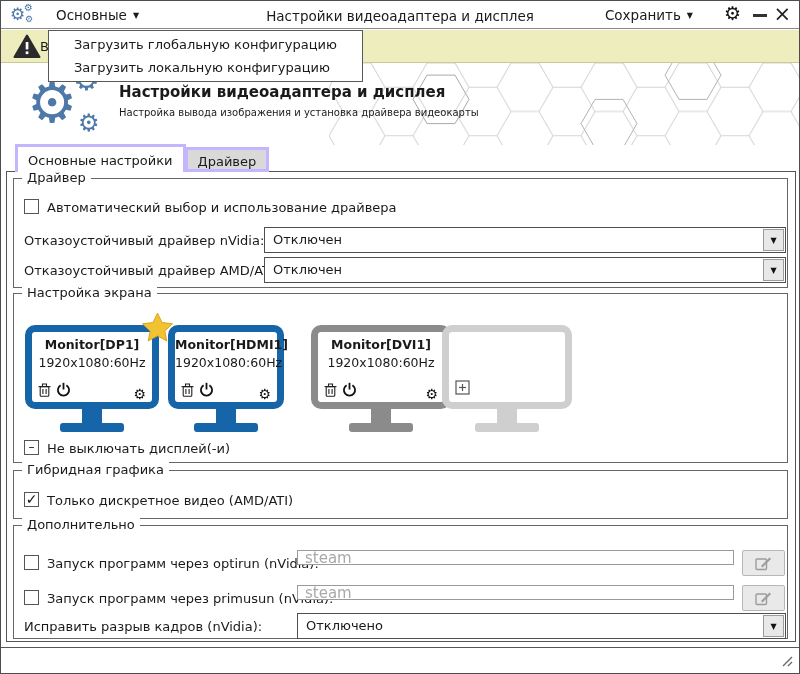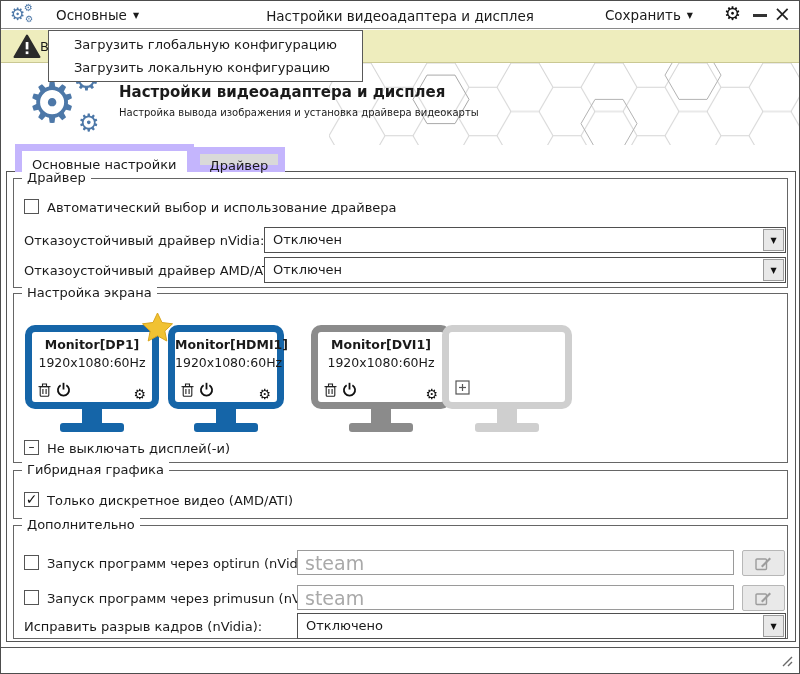--- a/index.html
+++ b/index.html
@@ -33,21 +33,21 @@
 
   
   .header { position:absolute; top:62px; left:0; right:0; height:82px; background:#fff; }
   .hex-svg { position:absolute; right:0; top:0; }
   .logo { position:absolute; left:26px; top:6px; width:84px; height:72px; }
   .h-title { position:absolute; left:118px; top:20px; font-size:15px; font-weight:bold; }
   .h-sub   { position:absolute; left:118px; top:44px; font-size:10px; }
 
   
   .tabs { position:absolute; left:14px; top:143px; height:28px; display:flex; align-items:flex-end; z-index:4; }
-  .tab { border:7px solid #c4b5fd; background:#d9d9d9; height:25px; padding:4px 10px 0;
+  .tab { border:3px solid #c4b5fd; background:#d9d9d9; height:25px; padding:4px 10px 0;
          margin-left:-1px; font-size:13px; white-space:nowrap; }
   .tab.active { background:#fff; height:28px; padding-top:6px; border-bottom:none; margin-left:0; z-index:5; }
 
   
   .panel { position:absolute; left:5px; top:170px; width:790px; height:471px;
            border:1px solid #555; background:#fff; z-index:2; }
 
   .groupbox { position:absolute; border:1px solid #666; background:#fff; z-index:3; }
   .legend { position:absolute; top:-9px; left:8px; background:#fff; padding:0 5px; font-size:13px; white-space:nowrap; }
 
@@ -59,22 +59,22 @@
   .cb.checked { font-size:14px; line-height:12px; }
 
   
   .select { position:absolute; height:26px; border:1px solid #4f4f4f; background:#fff; }
   .select .val { position:absolute; left:8px; top:4px; white-space:nowrap; }
   .select .arrow { position:absolute; right:1px; top:1px; bottom:1px; width:21px; background:#e8e8e8;
                    border:1px solid #9b9b9b; display:flex; align-items:center; justify-content:center;
                    font-size:8px; color:#111; }
 
   
-  .tin { position:absolute; height:25px; border:1px solid #9a9a9a; background:#fff;
-         font-family:"DejaVu Sans", sans-serif; font-size:19px; padding:0 7px; color:#333; }
+  .tin { position:absolute; height:15px; border:1px solid #9a9a9a; background:#fff;
+         font-family:"DejaVu Sans", sans-serif; font-size:15px; padding:0 7px; color:#333; }
   .tin::placeholder { color:#a9a9a9; }
 
   .edit-btn { position:absolute; width:43px; height:26px; background:#e9e9e9; border:1px solid #b7b7b7;
               border-radius:2px; display:flex; align-items:center; justify-content:center; }
 
   
   .monitor { position:absolute; }
   .screen { position:relative; height:84px; border:7px solid var(--monitor-gray,#8b8b8b);
             border-radius:10px; background:#fff; }
   .monitor.active .screen { border-color:var(--accent-blue,#1565a8); }

